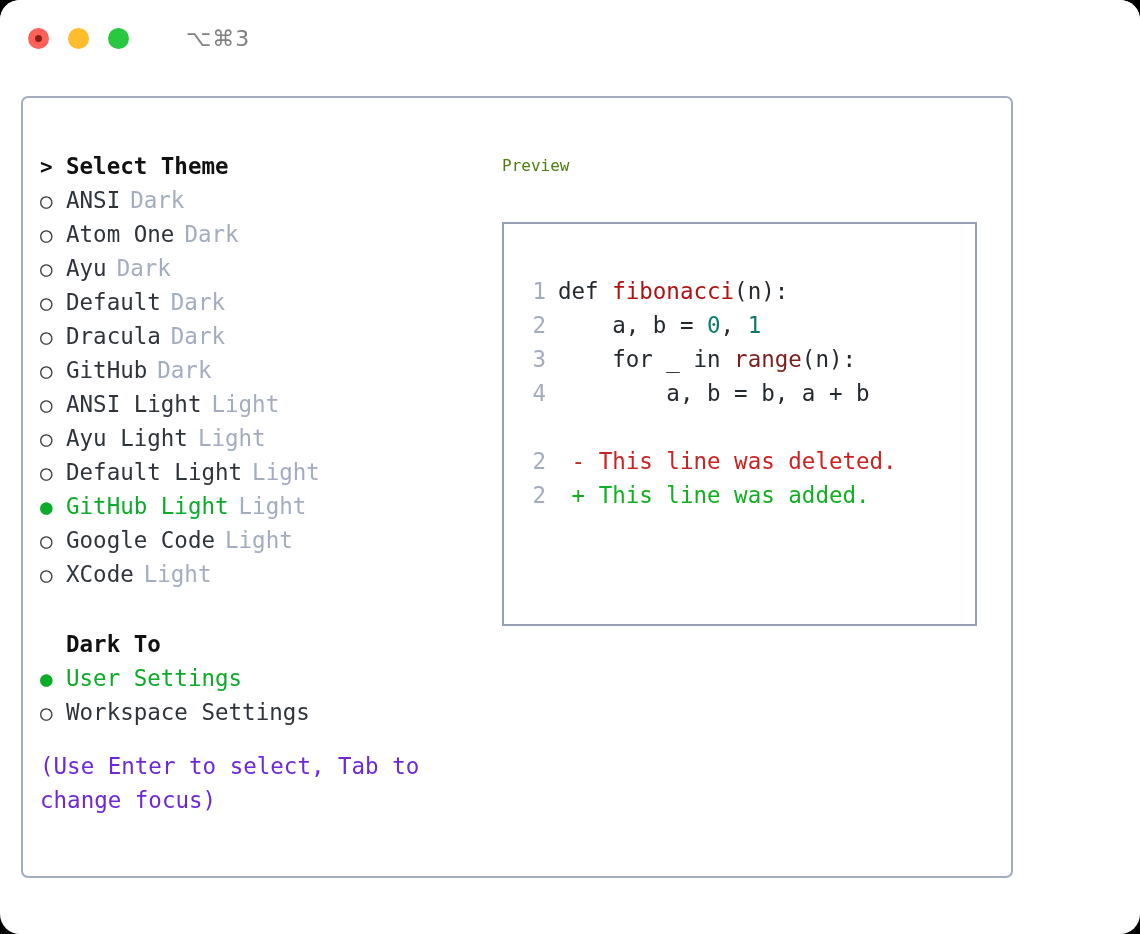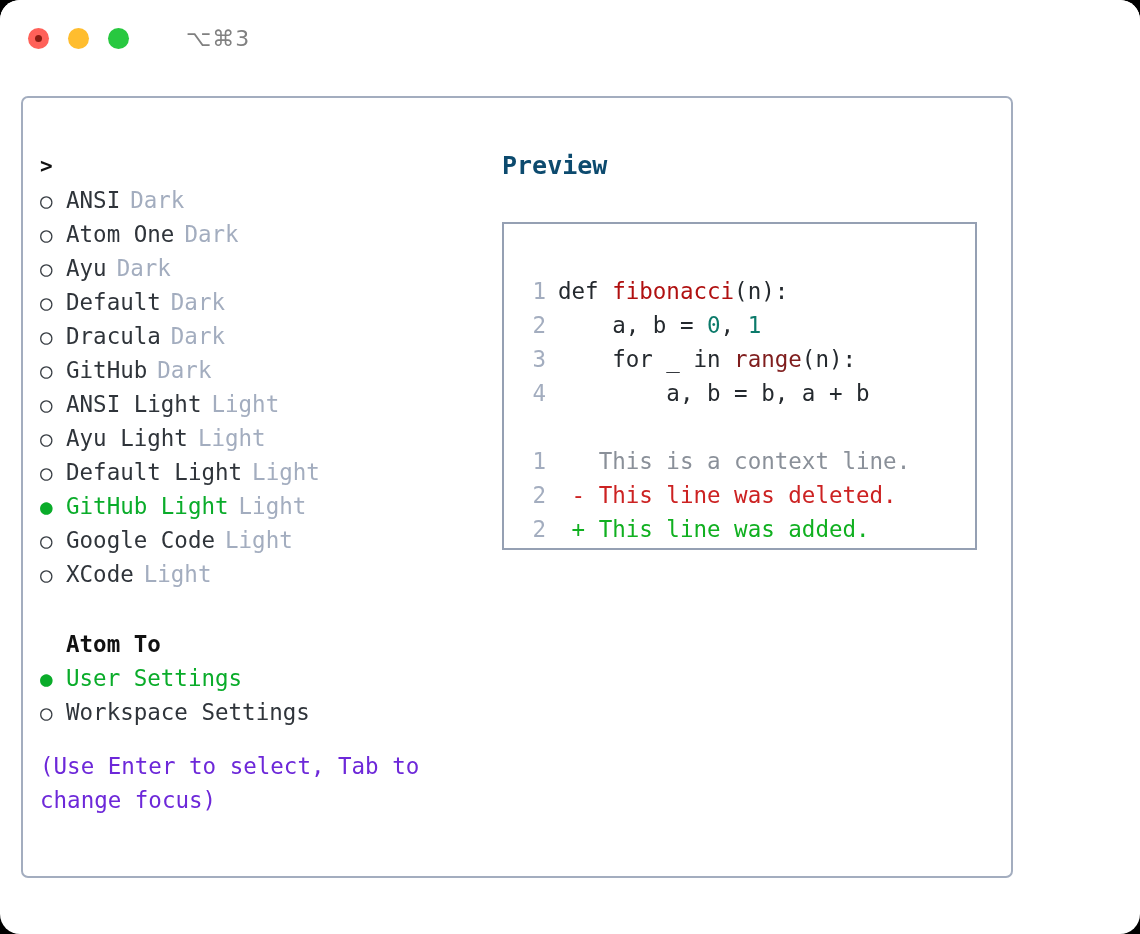--- a/index.html
+++ b/index.html
@@ -140,30 +140,30 @@
   }
 
   
   .right-col {
     position: absolute;
     left: 479px;
     top: 51px;
     width: 495px;
   }
   .preview-title {
-    font-size: 25px;
-    font-weight: bold;
-    color: #0c4a6e;
+    font-size: 16px;
+    font-weight: normal;
+    color: #4d7c0f;
     line-height: 34px;
   }
 
   .preview-box {
     margin-top: 39px;
     width: 475px;
-    height: 328px;
+    height: 404px;
     border: 2px solid #95a0b3;
     box-sizing: border-box;
     background: #ffffff;
     padding: 50px 0 0 16px;
   }
 
   .code-line {
     height: 34px;
     line-height: 34px;
     font-size: 22.5px;
@@ -200,20 +200,21 @@
     <div class="titlebar-label">⌥⌘3</div>
   </div>
 
   <div class="panel">
     <div class="columns">
 
       <div class="left-col">
 
         <div class="row">
           <span class="marker prompt">&gt;</span>
+          <span class="section-head">Select Theme</span>
         </div>
 
         <div id="theme-list">
             <div class="row">
               <span class="marker">○</span>
               <span class="item-label">ANSI</span>
               <span class="variant">Dark</span>
             </div>
             <div class="row">
               <span class="marker">○</span>
@@ -269,21 +270,21 @@
               <span class="marker">○</span>
               <span class="item-label">XCode</span>
               <span class="variant">Light</span>
             </div>
           </div>
 
         <div class="spacer-md"></div>
 
         <div class="row">
           <span class="marker"></span>
-          <span class="section-head">Atom To</span>
+          <span class="section-head">Dark To</span>
         </div>
 
         <div id="apply-list">
             <div class="row">
               <span class="marker selected">●</span>
               <span class="item-label selected">User Settings</span>
             </div>
             <div class="row">
               <span class="marker">○</span>
               <span class="item-label">Workspace Settings</span>
@@ -297,21 +298,20 @@
         <div class="preview-title">Preview</div>
         <div class="preview-box">
           <div id="code-block">
               <div class="code-line"><span class="lineno">1</span><span>def </span><span class="tok-fn">fibonacci</span><span>(n):</span></div>
               <div class="code-line"><span class="lineno">2</span><span>    a, b = </span><span class="tok-num">0</span><span>, </span><span class="tok-num">1</span></div>
               <div class="code-line"><span class="lineno">3</span><span>    for _ in </span><span class="tok-call">range</span><span>(n):</span></div>
               <div class="code-line"><span class="lineno">4</span><span>        a, b = b, a + b</span></div>
             </div>
           <div class="code-gap"></div>
           <div id="diff-block">
-              <div class="code-line"><span class="lineno">1</span><span class="diff-context">   This is a context line.</span></div>
               <div class="code-line"><span class="lineno">2</span><span class="diff-del"> - This line was deleted.</span></div>
               <div class="code-line"><span class="lineno">2</span><span class="diff-add"> + This line was added.</span></div>
             </div>
         </div>
       </div>
 
     </div>
   </div>
 </div>
 

